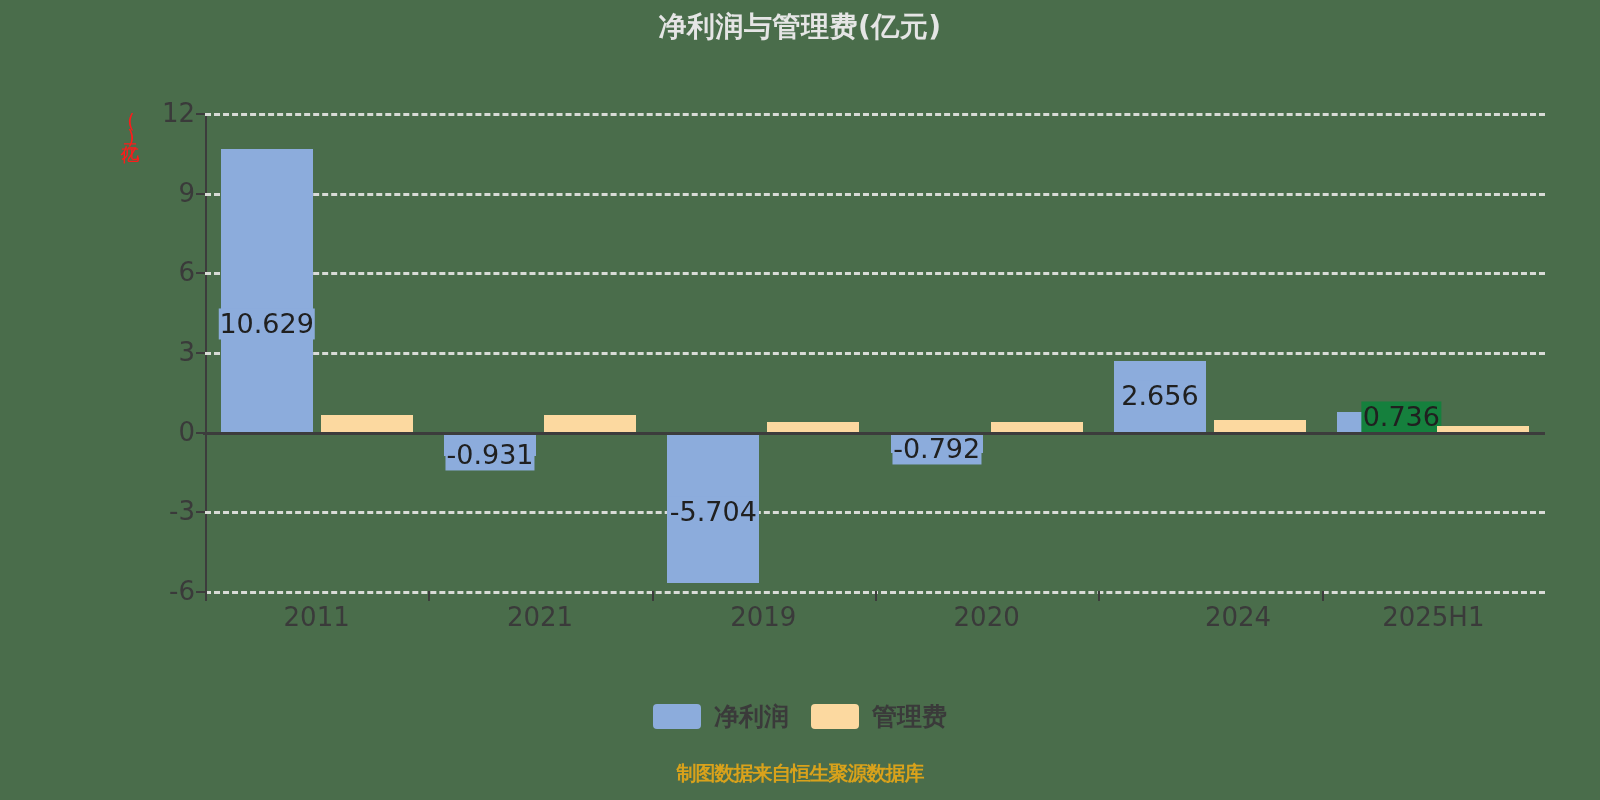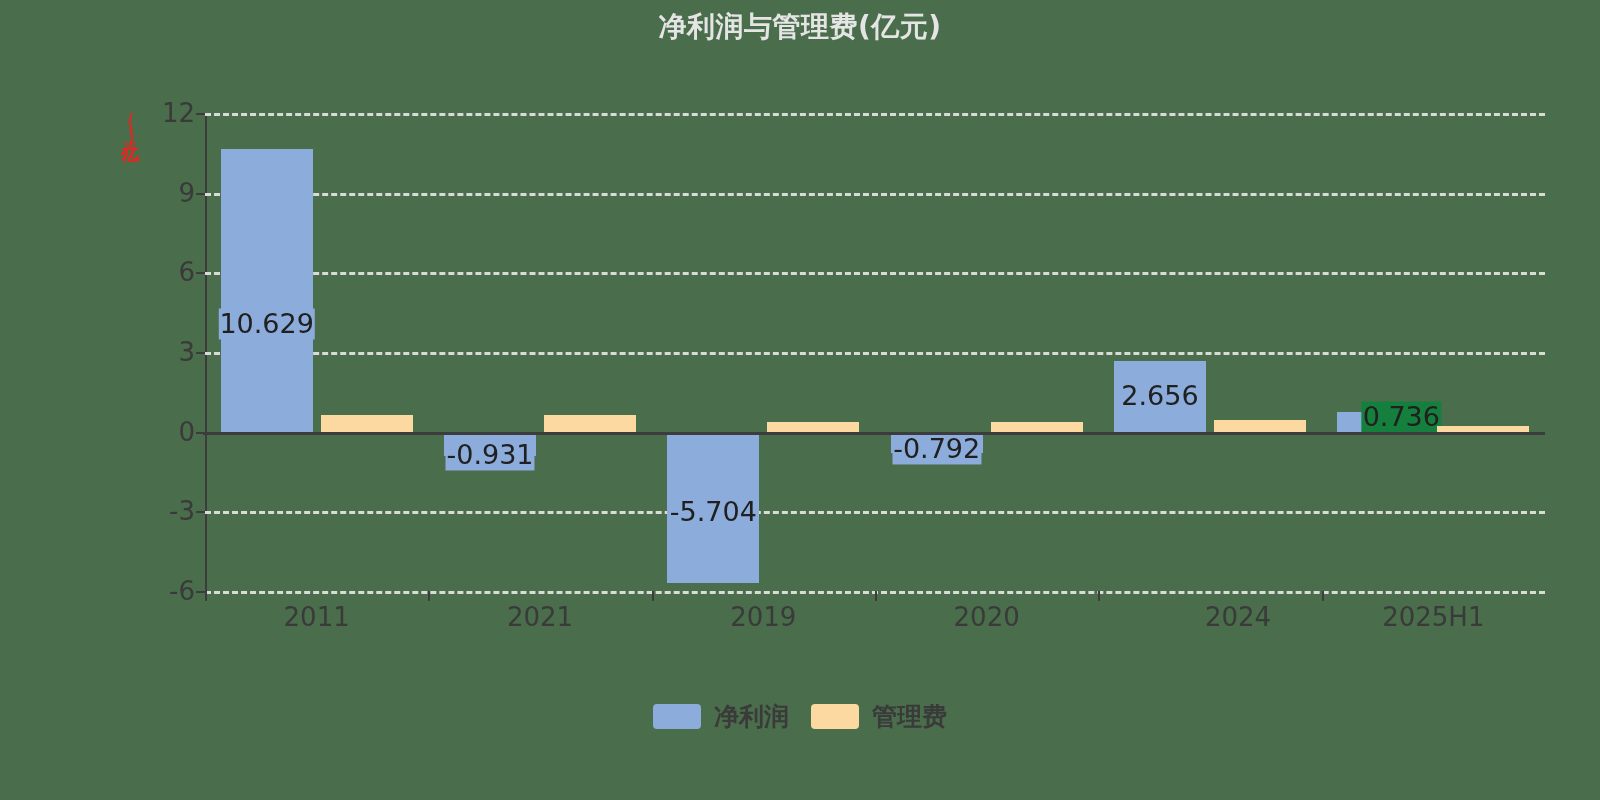--- a/index.html
+++ b/index.html
@@ -256,14 +256,15 @@
       <div class="legend-item">
         <span class="legend-swatch" style="background: rgb(140, 172, 220);"></span>
         <span class="legend-text">净利润</span>
       </div>
       <div class="legend-item">
         <span class="legend-swatch" style="background: rgb(252, 217, 160);"></span>
         <span class="legend-text">管理费</span>
       </div>
     </div>
 
+  <div class="footer-note">制图数据来自恒生聚源数据库</div>
 
 </div>
 
 </body></html>

